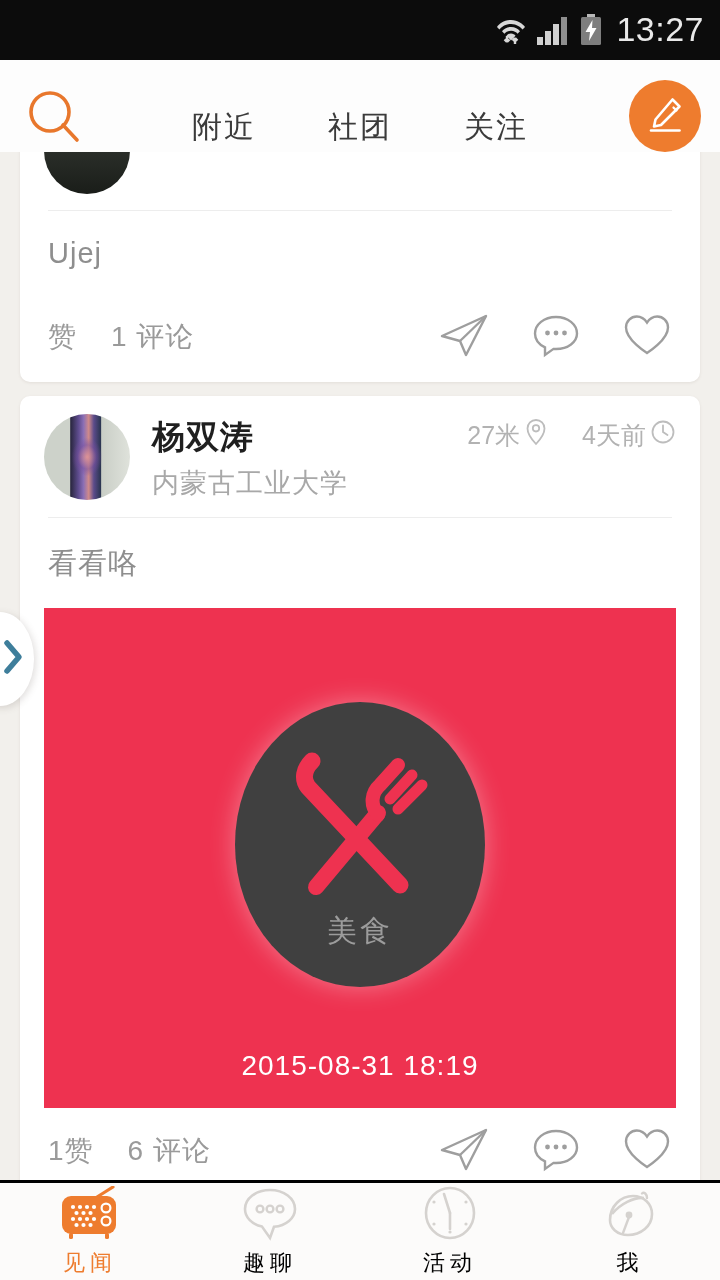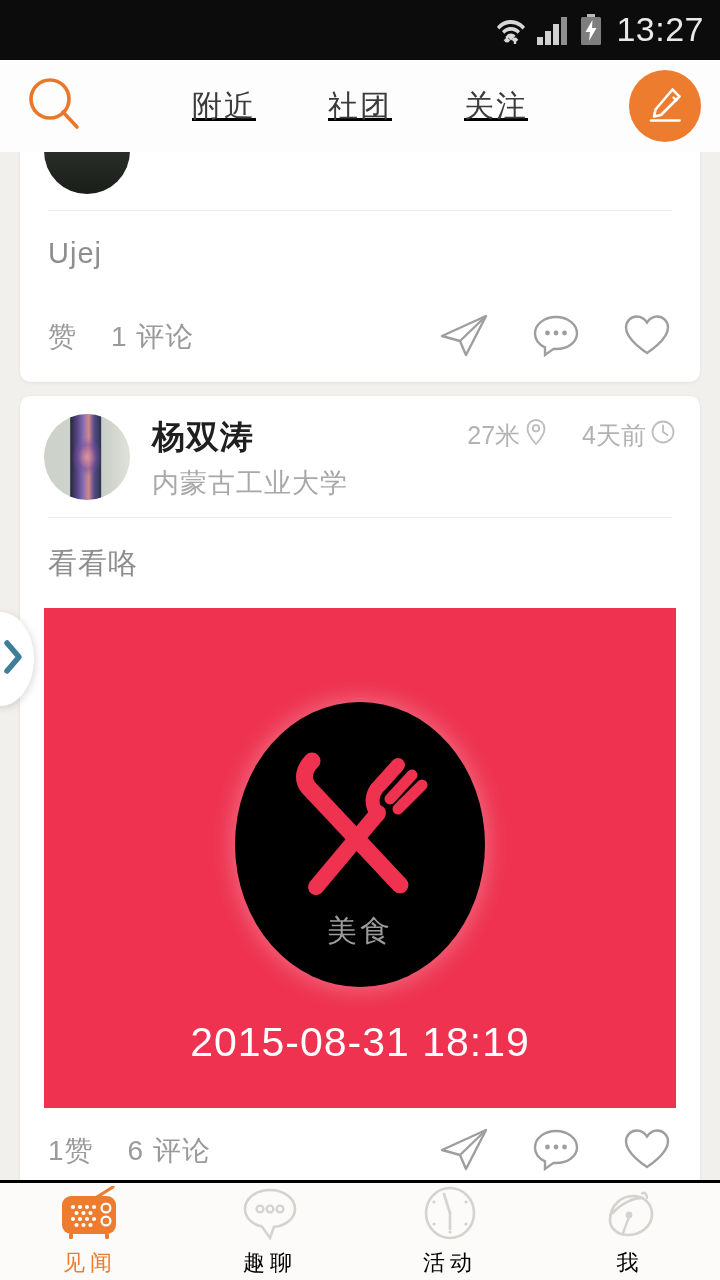--- a/index.html
+++ b/index.html
@@ -21,22 +21,22 @@
   .sb-icon{ display:flex; align-items:center; }
   .sb-time{
     color:#e9e9e9; font-size:34px; letter-spacing:0.5px;
     font-family:"Liberation Sans",sans-serif; line-height:1;
     margin-left:4px; position:relative; top:-1px;
   }
 
   
   .topbar{
     height:92px; background:#FDFDFD;
-    display:flex; align-items:center;
-    position:relative; z-index:20;text-decoration:underline;
+    display:flex; align-items:flex-end;
+    position:relative; z-index:20;
   }
   .search-btn{ width:110px; display:flex; justify-content:center; align-items:center; }
   .tabs{ flex:1; display:flex; align-items:center; justify-content:center; gap:60px; }
   .tab{
     font-size:30px; color:#3b3b3b; letter-spacing:2px;
     padding:4px 6px; position:relative;
   }
   .compose-btn{
     width:110px; display:flex; justify-content:center; align-items:center;
   }
@@ -107,29 +107,29 @@
   
   .photo{
     margin:0 24px 0 24px;
     background:#EE3250;
     height:500px;
     position:relative;
     display:flex; flex-direction:column; align-items:center; justify-content:center;
   }
   .food-badge{
     width:250px; height:285px; border-radius:50%;
-    background:#000000;
+    background:#404040;
     display:flex; flex-direction:column; align-items:center; justify-content:center;
     box-shadow:0 0 26px rgba(255,255,255,.35);
     margin-top:-28px;
   }
   .food-label{ font-size:30px; color:#9c9c9c; margin-top:-6px; letter-spacing:3px;}
   .photo-date{
-    position:absolute; bottom:42px; left:0; right:0; text-align:center;
-    color:#fff; font-size:41px; letter-spacing:1px;
+    position:absolute; bottom:26px; left:0; right:0; text-align:center;
+    color:#fff; font-size:28px; letter-spacing:1px;
   }
 
   .actions{
     display:flex; align-items:center;
     padding:18px 28px 20px 28px;
   }
   .counts{ display:flex; gap:34px; font-size:28px; color:#9a9a9a; letter-spacing:1px;}
   .act-icons{ margin-left:auto; display:flex; align-items:center; gap:42px; }
 
   

